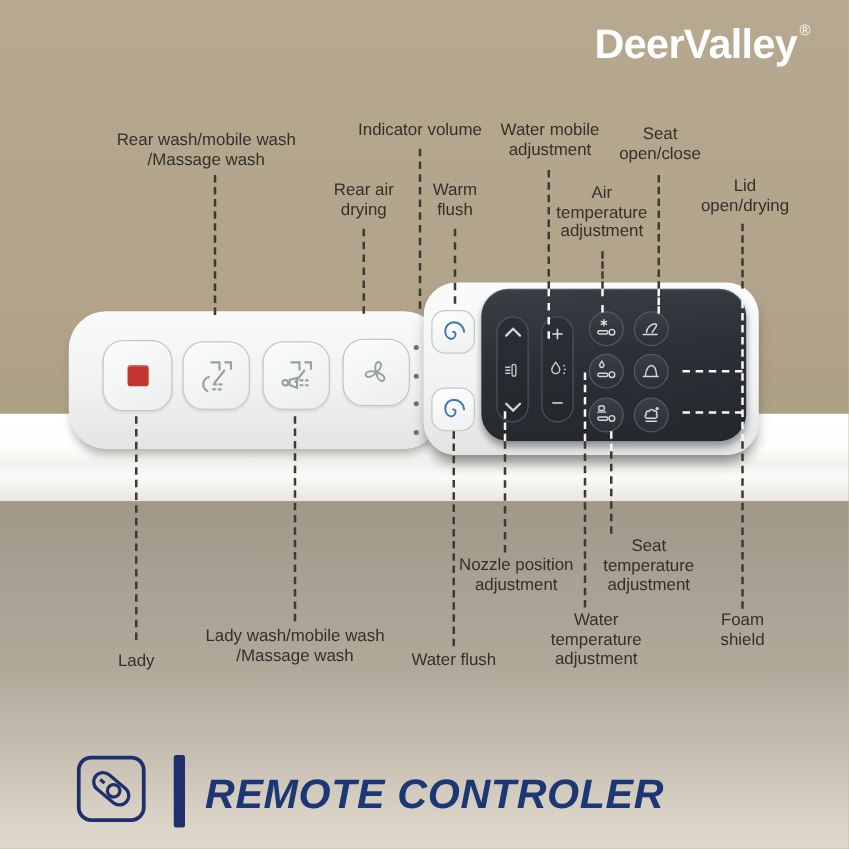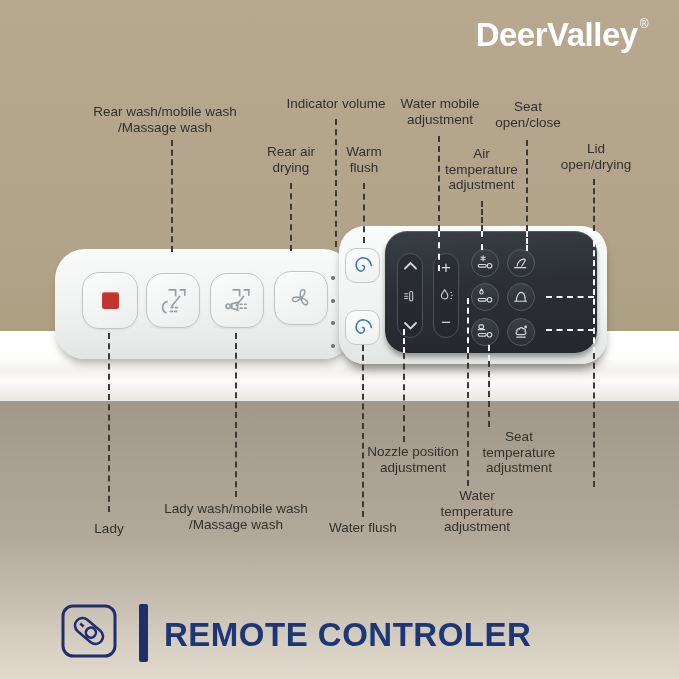--- a/index.html
+++ b/index.html
@@ -57,21 +57,21 @@
     display:flex;flex-direction:column;align-items:center;justify-content:space-between;
     padding:7px 0;box-sizing:border-box;}
   .pill .sign{color:#d6d9db;font-size:17px;line-height:14px;font-weight:400;}
   .cbtn{position:absolute;width:26px;height:26px;border-radius:50%;
     border:1px solid #565a61;background:linear-gradient(180deg,#3a3e45,#2c2f35);
     display:flex;align-items:center;justify-content:center;}
   
   .f-iconbox{position:absolute;left:60px;top:603px;}
   .f-bar{position:absolute;left:139px;top:604px;width:9px;height:58px;background:#1f2f6e;border-radius:2px;}
   .f-title{position:absolute;left:164px;top:616px;color:#1d3674;
-    font-size:33px;font-weight:700;letter-spacing:0.5px;}
+    font-size:33px;font-weight:700;letter-spacing:0.5px;font-style:italic;}
 </style>
 </head>
 <body>
 
 <div class="stage">
 
   <div class="bg-wall"></div>
   <div class="bg-shelf"></div>
   <div class="bg-lower"></div>
 
@@ -251,20 +251,22 @@
 /Massage wash</div>
   <div class="callout" style="left:313px;top:520px;width:100px">Water flush</div>
   <div class="callout" style="left:353px;top:444px;width:120px">Nozzle position
 adjustment</div>
   <div class="callout" style="left:459px;top:429px;width:120px">Seat
 temperature
 adjustment</div>
   <div class="callout" style="left:417px;top:488px;width:120px">Water
 temperature
 adjustment</div>
+  <div class="callout" style="left:534px;top:488px;width:120px">Foam
+shield</div>
 
   <div class="f-iconbox">
     <svg width="58" height="56" viewBox="0 0 58 56" fill="none" stroke="#1f2f6e" stroke-width="3">
       <rect x="3" y="3" width="52" height="50" rx="10"></rect>
       <g transform="rotate(40 29 28)" stroke-width="2.6">
         <rect x="13" y="20.5" width="32" height="15" rx="7.5"></rect>
         <circle cx="31.5" cy="28" r="5"></circle>
         <path d="M17.5 28 h4.5"></path>
       </g>
     </svg>

